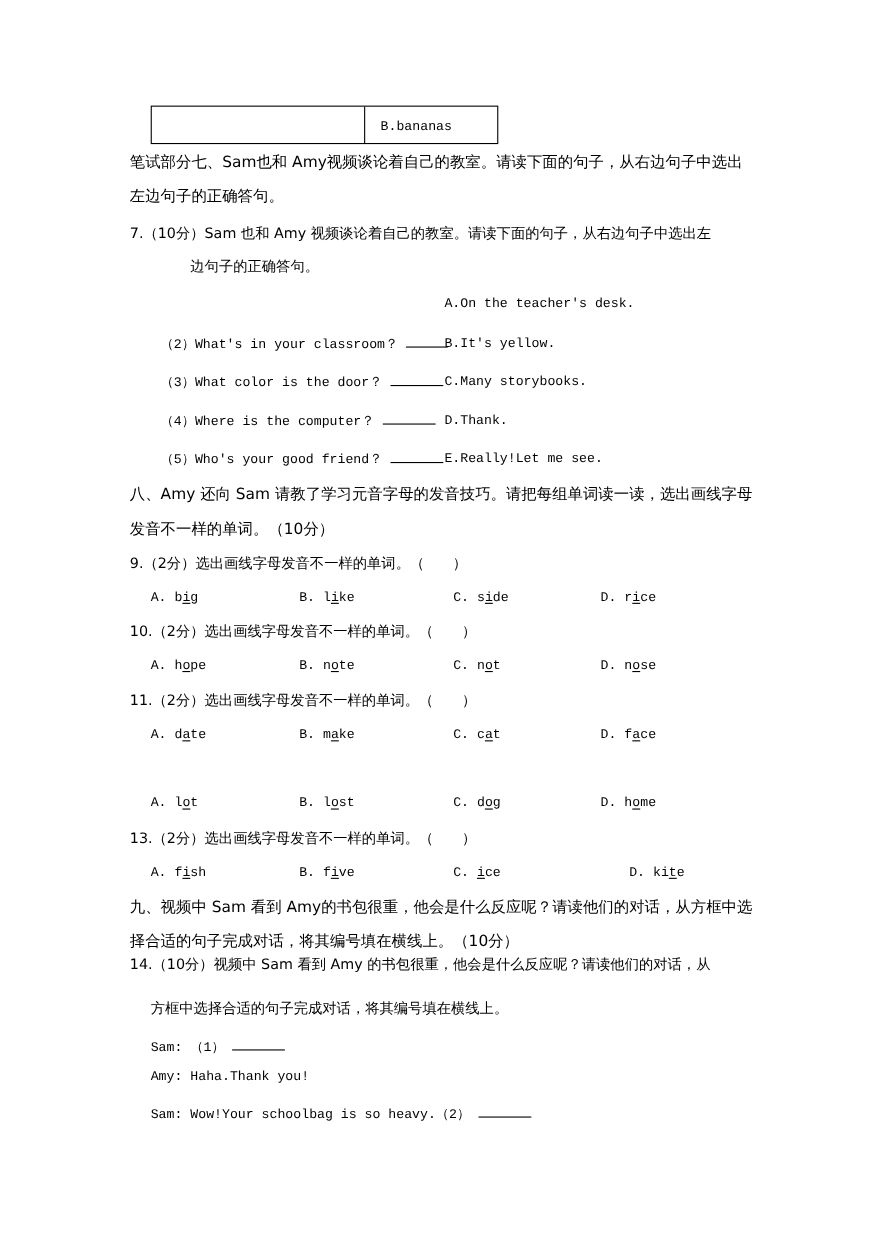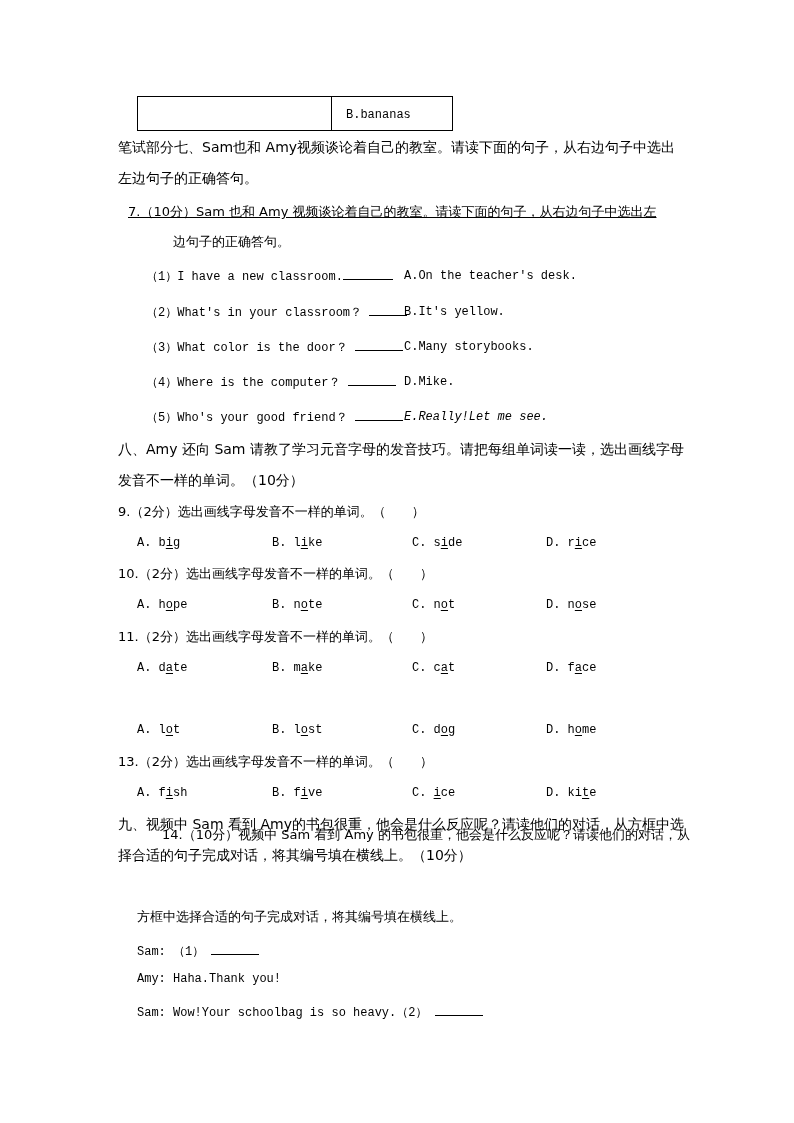--- a/index.html
+++ b/index.html
@@ -24,37 +24,36 @@
 
 <div class="page">
 
   <div class="tbl">
     <div class="cell c1"></div>
     <div class="cell c2 mono">B.bananas</div>
   </div>
 
   <div class="abs heading cjk" style="left:118px; top:139px;">笔试部分七、Sam也和 Amy视频谈论着自己的教室。请读下面的句子，从右边句子中选出</div>
   <div class="abs heading cjk" style="left:118px; top:170px;">左边句子的正确答句。</div>
-  <div class="abs q cjk" style="left:128px; top:203px;text-decoration:underline;">7.（10分）Sam 也和 Amy 视频谈论着自己的教室。请读下面的句子，从右边句子中选出左</div>
+  <div class="abs q cjk" style="left:118px; top:203px;">7.（10分）Sam 也和 Amy 视频谈论着自己的教室。请读下面的句子，从右边句子中选出左</div>
   <div class="abs q cjk" style="left:137px; top:233px;margin-left:36px;">边句子的正确答句。</div>
 
-  <div class="abs item mono" style="left:146px; top:267px;"><span>（1）I have a new classroom.</span><span class="blank" style="width:50px;"></span></div>
   <div class="abs item mono" style="left:404px; top:269px;">A.On the teacher's desk.</div>
 
   <div class="abs item mono" style="left:146px; top:303px;"><span>（2）What's in your classroom？</span> <span class="blank" style="width:38px;"></span></div>
   <div class="abs item mono" style="left:404px; top:305px;">B.It's yellow.</div>
 
   <div class="abs item mono" style="left:146px; top:338px;"><span>（3）What color is the door？</span> <span class="blank" style="width:48px;"></span></div>
   <div class="abs item mono" style="left:404px; top:340px;">C.Many storybooks.</div>
 
   <div class="abs item mono" style="left:146px; top:373px;"><span>（4）Where is the computer？</span> <span class="blank" style="width:48px;"></span></div>
-  <div class="abs item mono" style="left:404px; top:375px;">D.Mike.</div>
+  <div class="abs item mono" style="left:404px; top:375px;">D.Thank.</div>
 
   <div class="abs item mono" style="left:146px; top:408px;"><span>（5）Who's your good friend？</span> <span class="blank" style="width:48px;"></span></div>
-  <div class="abs item mono" style="left:404px; top:410px;font-style:italic;">E.Really!Let me see.</div>
+  <div class="abs item mono" style="left:404px; top:410px;">E.Really!Let me see.</div>
 
   <div class="abs heading cjk" style="left:118px; top:441px;">八、Amy  还向 Sam 请教了学习元音字母的发音技巧。请把每组单词读一读，选出画线字母</div>
   <div class="abs heading cjk" style="left:118px; top:472px;">发音不一样的单词。（10分）</div>
 
   <div class="abs q cjk" style="left:118px; top:503px;">9.（2分）选出画线字母发音不一样的单词。（　　）</div>
   <div class="opt mono" style="left:137px; top:536px;"><span>A.</span> <span>b</span><span class="u">i</span><span>g</span></div>
   <div class="opt mono" style="left:272px; top:536px;"><span>B.</span> <span>l</span><span class="u">i</span><span>ke</span></div>
   <div class="opt mono" style="left:412px; top:536px;"><span>C.</span> <span>s</span><span class="u">i</span><span>de</span></div>
   <div class="opt mono" style="left:546px; top:536px;"><span>D.</span> <span>r</span><span class="u">i</span><span>ce</span></div>
 
@@ -72,24 +71,24 @@
 
   <div class="opt mono" style="left:137px; top:723px;"><span>A.</span> <span>l</span><span class="u">o</span><span>t</span></div>
   <div class="opt mono" style="left:272px; top:723px;"><span>B.</span> <span>l</span><span class="u">o</span><span>st</span></div>
   <div class="opt mono" style="left:412px; top:723px;"><span>C.</span> <span>d</span><span class="u">o</span><span>g</span></div>
   <div class="opt mono" style="left:546px; top:723px;"><span>D.</span> <span>h</span><span class="u">o</span><span>me</span></div>
 
   <div class="abs q cjk" style="left:118px; top:753px;text-align:center;">13.（2分）选出画线字母发音不一样的单词。（　　）</div>
   <div class="opt mono" style="left:137px; top:786px;"><span>A.</span> <span>f</span><span class="u">i</span><span>sh</span></div>
   <div class="opt mono" style="left:272px; top:786px;"><span>B.</span> <span>f</span><span class="u">i</span><span>ve</span></div>
   <div class="opt mono" style="left:412px; top:786px;"><span>C.</span> <span></span><span class="u">i</span><span>ce</span></div>
-  <div class="opt mono" style="left:546px; top:786px;"><span>D.</span> <span>ki</span><span class="u">t</span><span>e</span></div>
+  <div class="opt mono" style="left:572px; top:786px;"><span>D.</span> <span>ki</span><span class="u">t</span><span>e</span></div>
 
   <div class="abs heading cjk" style="left:118px; top:816px;">九、视频中 Sam  看到 Amy的书包很重，他会是什么反应呢？请读他们的对话，从方框中选</div>
   <div class="abs heading cjk" style="left:118px; top:847px;">择合适的句子完成对话，将其编号填在横线上。（10分）</div>
-  <div class="abs q cjk" style="left:118px; top:826px;margin-left:44px;">14.（10分）视频中 Sam  看到 Amy 的书包很重，他会是什么反应呢？请读他们的对话，从</div>
+  <div class="abs q cjk" style="left:118px; top:868px;">14.（10分）视频中 Sam  看到 Amy 的书包很重，他会是什么反应呢？请读他们的对话，从</div>
   <div class="abs q cjk" style="left:137px; top:908px;">方框中选择合适的句子完成对话，将其编号填在横线上。</div>
 
   <div class="abs item mono" style="left:137px; top:942px;"><span>Sam: （1）</span> <span class="blank" style="width:48px;"></span></div>
   <div class="abs item mono" style="left:137px; top:972px;">Amy: Haha.Thank you!</div>
   <div class="abs item mono" style="left:137px; top:1003px;"><span>Sam: Wow!Your schoolbag is so heavy.（2）</span> <span class="blank" style="width:48px;"></span></div>
 
 </div>
 
 </body></html>

